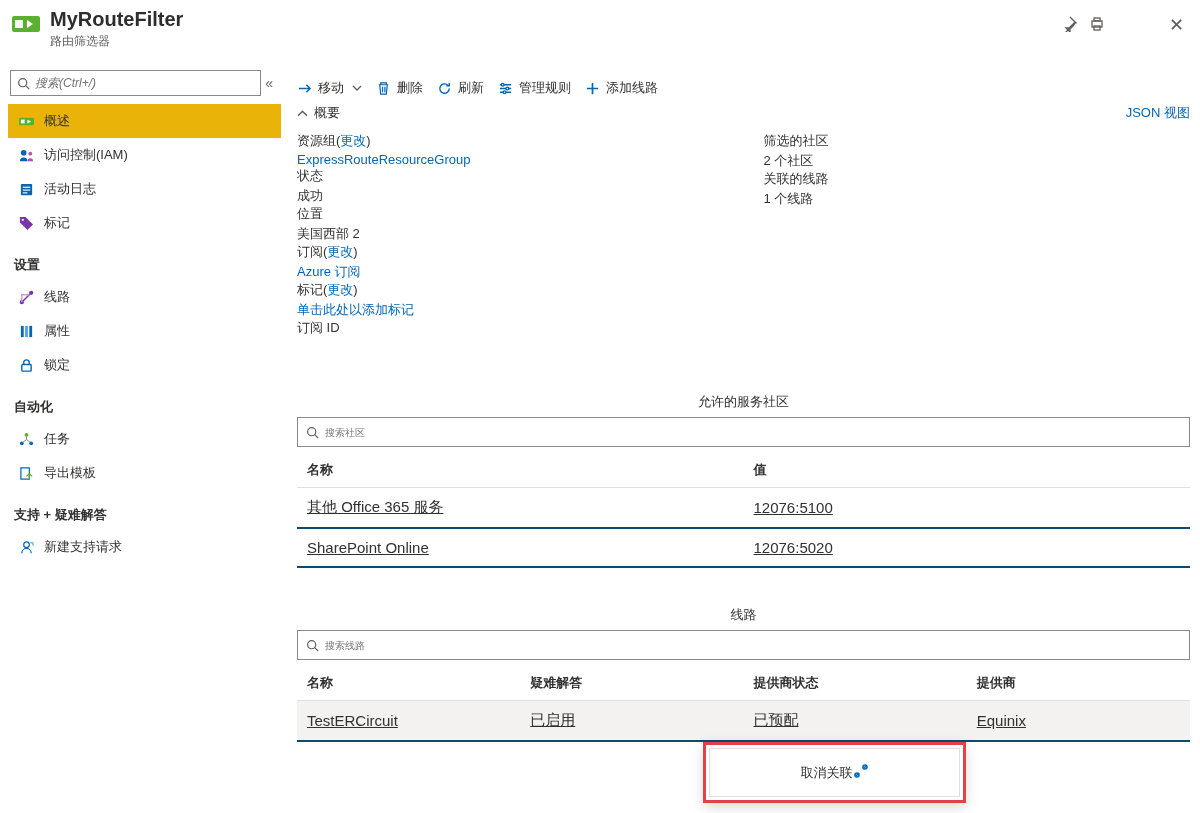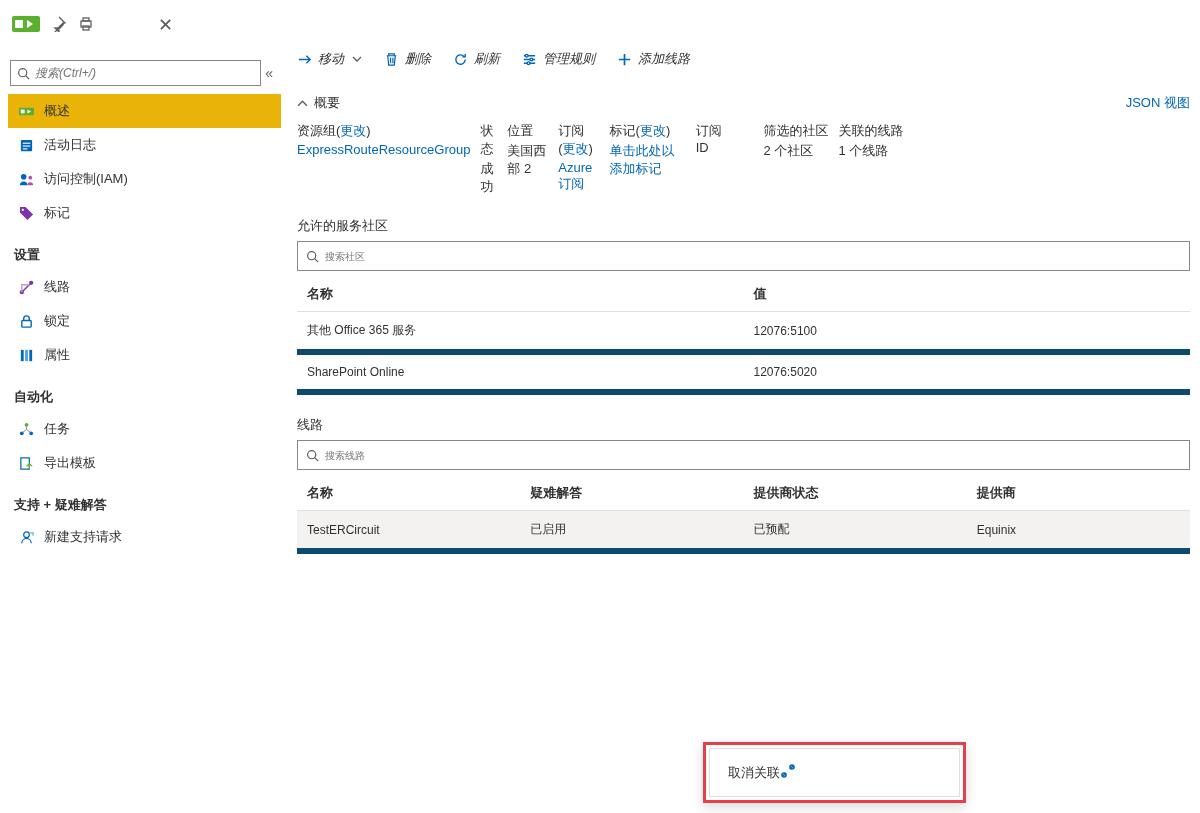--- a/index.html
+++ b/index.html
@@ -55,94 +55,97 @@
   }
   .sb-item.active { background:#eab308; }
   .sb-section {
     font-size:13px; font-weight:600; color:#323130;
     padding: 16px 10px 6px 6px;
   }
   .sb-icon { width:16px; height:16px; display:flex; align-items:center; justify-content:center; }
 
   
   .toolbar {
-    display:flex; align-items:flex-start; gap:22px;
+    display:flex; align-items:flex-end; gap:14px;
     height:44px; border-bottom:1px solid #e1dfdd00;
     padding-top:6px;
-    font-style:italic;
   }
   .tb-btn { display:flex; align-items:center; gap:6px; cursor:pointer; color:#323130; font-size:13px;}
   .tb-btn svg { color:#0067b8; }
   .tb-caret { margin-left:2px; }
 
   
   .essentials-header {
     display:flex; align-items:center; justify-content:space-between;
     margin-top:6px;
   }
   .ess-toggle { display:flex; align-items:center; gap:6px; cursor:pointer; font-size:13px; color:#323130; }
   .json-link { color:#0067b8; font-size:13px; cursor:pointer; }
   .essentials {
     display:flex; gap:40px; margin-top:10px;
   }
-  .ess-col { flex:1; display:flex; flex-direction:row; gap:10px; }
+  .ess-col { flex:1; display:flex; flex-direction:column; }
   .ess-item .ess-label { font-size:13px; color:#323130; }
   .ess-item .ess-value { font-size:13px; color:#323130; margin-top:2px; }
 
   
-  .sec-title { font-size:13px; color:#323130; margin-top:21px; margin-bottom:6px; }
+  .sec-title { font-size:13px; color:#323130; margin-top:38px; margin-bottom:6px;text-align:center; }
 
   
   .tbl-search {
     display:flex; align-items:center;
     border:1px solid #8a8886; height:30px; padding:0 8px;
     color:#605e5c;
   }
   .tbl-search input {
     border:none; outline:none; font-size:10px; flex:1; color:#323130;
   }
 
   
   table.data { width:100%; border-collapse:collapse; margin-top:6px; }
   table.data th {
     text-align:left; font-weight:600; font-size:13px;
     padding:8px 10px; border-bottom:1px solid #e1dfdd;
   }
   table.data td {
-    font-size:12px; padding:10px 10px; border-bottom:6px solid #0c4a6e;
+    font-size:15px; padding:10px 10px; border-bottom:2px solid #0c4a6e;text-decoration:underline;
   }
   table.data tr.data-row:hover, table.data tr.data-row.hovered { background:#f3f2f1; }
 
   
   .context-menu {
     position:absolute;
     left:703px; top:742px;
     width:263px;
     background:#fff;
     border:3px solid #e3404a;
     box-shadow:0 4px 12px rgba(0,0,0,0.15);
     padding:3px;
   }
   .ctx-inner { border:1px solid #e1dfdd; }
   .ctx-item {
-    display:flex; align-items:center; justify-content:flex-start;
+    display:flex; align-items:center; justify-content:center;
     padding:14px 18px; cursor:pointer; font-size:13px;
   }
   .ctx-icon { color:#0067b8; }
 </style>
 </head>
 <body>
 
 <div class="blade-header">
   <div class="blade-icon">
     <svg width="28" height="28" viewBox="0 0 28 28">
       <rect x="0" y="6" width="28" height="16" rx="2" fill="#5bb030"></rect>
       <rect x="3" y="10" width="8" height="8" fill="#fff"></rect>
       <path d="M15 10 l6 4 l-6 4 z" fill="#fff"></path>
     </svg>
+  </div>
+  <div class="blade-title-wrap">
+    <div class="blade-title">MyRouteFilter</div>
+    <div class="blade-subtitle">路由筛选器</div>
   </div>
   <div class="blade-header-actions">
     <span class="hdr-btn">
       <svg width="16" height="16" viewBox="0 0 16 16" fill="none" stroke="#605e5c" stroke-width="1.3">
           <path d="M9 1 l6 6 l-3 1 l-3 3 l0 5 l-2 -2 l-5 5 m5 -5 l-2 -2 l5 0 l3 -3 l1 -3z"></path>
         </svg>
     </span>
     <span class="hdr-btn">
       <svg width="16" height="16" viewBox="0 0 16 16" fill="none" stroke="#605e5c" stroke-width="1.3">
           <rect x="3" y="5" width="10" height="6"></rect>
@@ -174,42 +177,42 @@
         <svg width="15" height="15" viewBox="0 0 16 16">
             <rect x="0" y="4" width="16" height="8" rx="1" fill="#5bb030"></rect>
             <rect x="2" y="6" width="4" height="4" fill="#fff"></rect>
             <path d="M9 6 l4 2 l-4 2 z" fill="#fff"></path>
           </svg>
       </span>
       <span>概述</span>
     </div>
     <div class="sb-item">
       <span class="sb-icon">
+        <svg width="15" height="15" viewBox="0 0 16 16" fill="#0067b8">
+            <circle cx="5" cy="5" r="3"></circle>
+            <path d="M1 14 a4 4 0 0 1 8 0 z"></path>
+            <circle cx="12" cy="6" r="2" fill="#b54fb5"></circle>
+            <path d="M9 14 a3 3 0 0 1 6 0 z" fill="#b54fb5"></path>
+          </svg>
+      </span>
+      <span>访问控制(IAM)</span>
+    </div>
+    <div class="sb-item">
+      <span class="sb-icon">
         <svg width="15" height="15" viewBox="0 0 16 16">
             <rect x="2" y="2" width="12" height="12" rx="1" fill="#0067b8"></rect>
             <rect x="4" y="5" width="8" height="1.2" fill="#fff"></rect>
             <rect x="4" y="8" width="8" height="1.2" fill="#fff"></rect>
             <rect x="4" y="11" width="5" height="1.2" fill="#fff"></rect>
           </svg>
       </span>
       <span>活动日志</span>
     </div>
     <div class="sb-item">
       <span class="sb-icon">
-        <svg width="15" height="15" viewBox="0 0 16 16" fill="#0067b8">
-            <circle cx="5" cy="5" r="3"></circle>
-            <path d="M1 14 a4 4 0 0 1 8 0 z"></path>
-            <circle cx="12" cy="6" r="2" fill="#b54fb5"></circle>
-            <path d="M9 14 a3 3 0 0 1 6 0 z" fill="#b54fb5"></path>
-          </svg>
-      </span>
-      <span>访问控制(IAM)</span>
-    </div>
-    <div class="sb-item">
-      <span class="sb-icon">
         <svg width="15" height="15" viewBox="0 0 16 16" fill="#7a35a8">
             <path d="M1 1 h6 l8 8 l-6 6 l-8 -8 z"></path>
             <circle cx="4" cy="4" r="1.2" fill="#fff"></circle>
           </svg>
       </span>
       <span>标记</span>
     </div>
 
     <div class="sb-section">设置</div>
     <div class="sb-item">
@@ -218,36 +221,36 @@
             <circle cx="3" cy="13" r="1.5" fill="#7a35a8"></circle>
             <circle cx="13" cy="3" r="1.5" fill="#7a35a8"></circle>
             <path d="M4 12 L12 4"></path>
             <path d="M3 13 L3 5 L11 5" stroke="#c59ade"></path>
           </svg>
       </span>
       <span>线路</span>
     </div>
     <div class="sb-item">
       <span class="sb-icon">
-        <svg width="15" height="15" viewBox="0 0 16 16" fill="none" stroke="#0067b8" stroke-width="1.5">
-            <rect x="3" y="7" width="10" height="7" rx="1"></rect>
-            <path d="M5 7 V5 a3 3 0 0 1 6 0 V7"></path>
-          </svg>
-      </span>
-      <span>锁定</span>
-    </div>
-    <div class="sb-item">
-      <span class="sb-icon">
         <svg width="15" height="15" viewBox="0 0 16 16" fill="#0067b8">
             <rect x="2" y="2" width="3" height="12"></rect>
             <rect x="6.5" y="2" width="3" height="12" fill="#4fa3e0"></rect>
             <rect x="11" y="2" width="3" height="12"></rect>
           </svg>
       </span>
       <span>属性</span>
+    </div>
+    <div class="sb-item">
+      <span class="sb-icon">
+        <svg width="15" height="15" viewBox="0 0 16 16" fill="none" stroke="#0067b8" stroke-width="1.5">
+            <rect x="3" y="7" width="10" height="7" rx="1"></rect>
+            <path d="M5 7 V5 a3 3 0 0 1 6 0 V7"></path>
+          </svg>
+      </span>
+      <span>锁定</span>
     </div>
 
     <div class="sb-section">自动化</div>
     <div class="sb-item">
       <span class="sb-icon">
         <svg width="15" height="15" viewBox="0 0 16 16" fill="#0067b8">
             <circle cx="8" cy="3" r="2" fill="#5bb030"></circle>
             <circle cx="3" cy="12" r="2"></circle>
             <circle cx="13" cy="12" r="2"></circle>
             <path d="M8 5 L8 8 M8 8 L4 11 M8 8 L12 11" stroke="#888" stroke-width="1" fill="none"></path>

